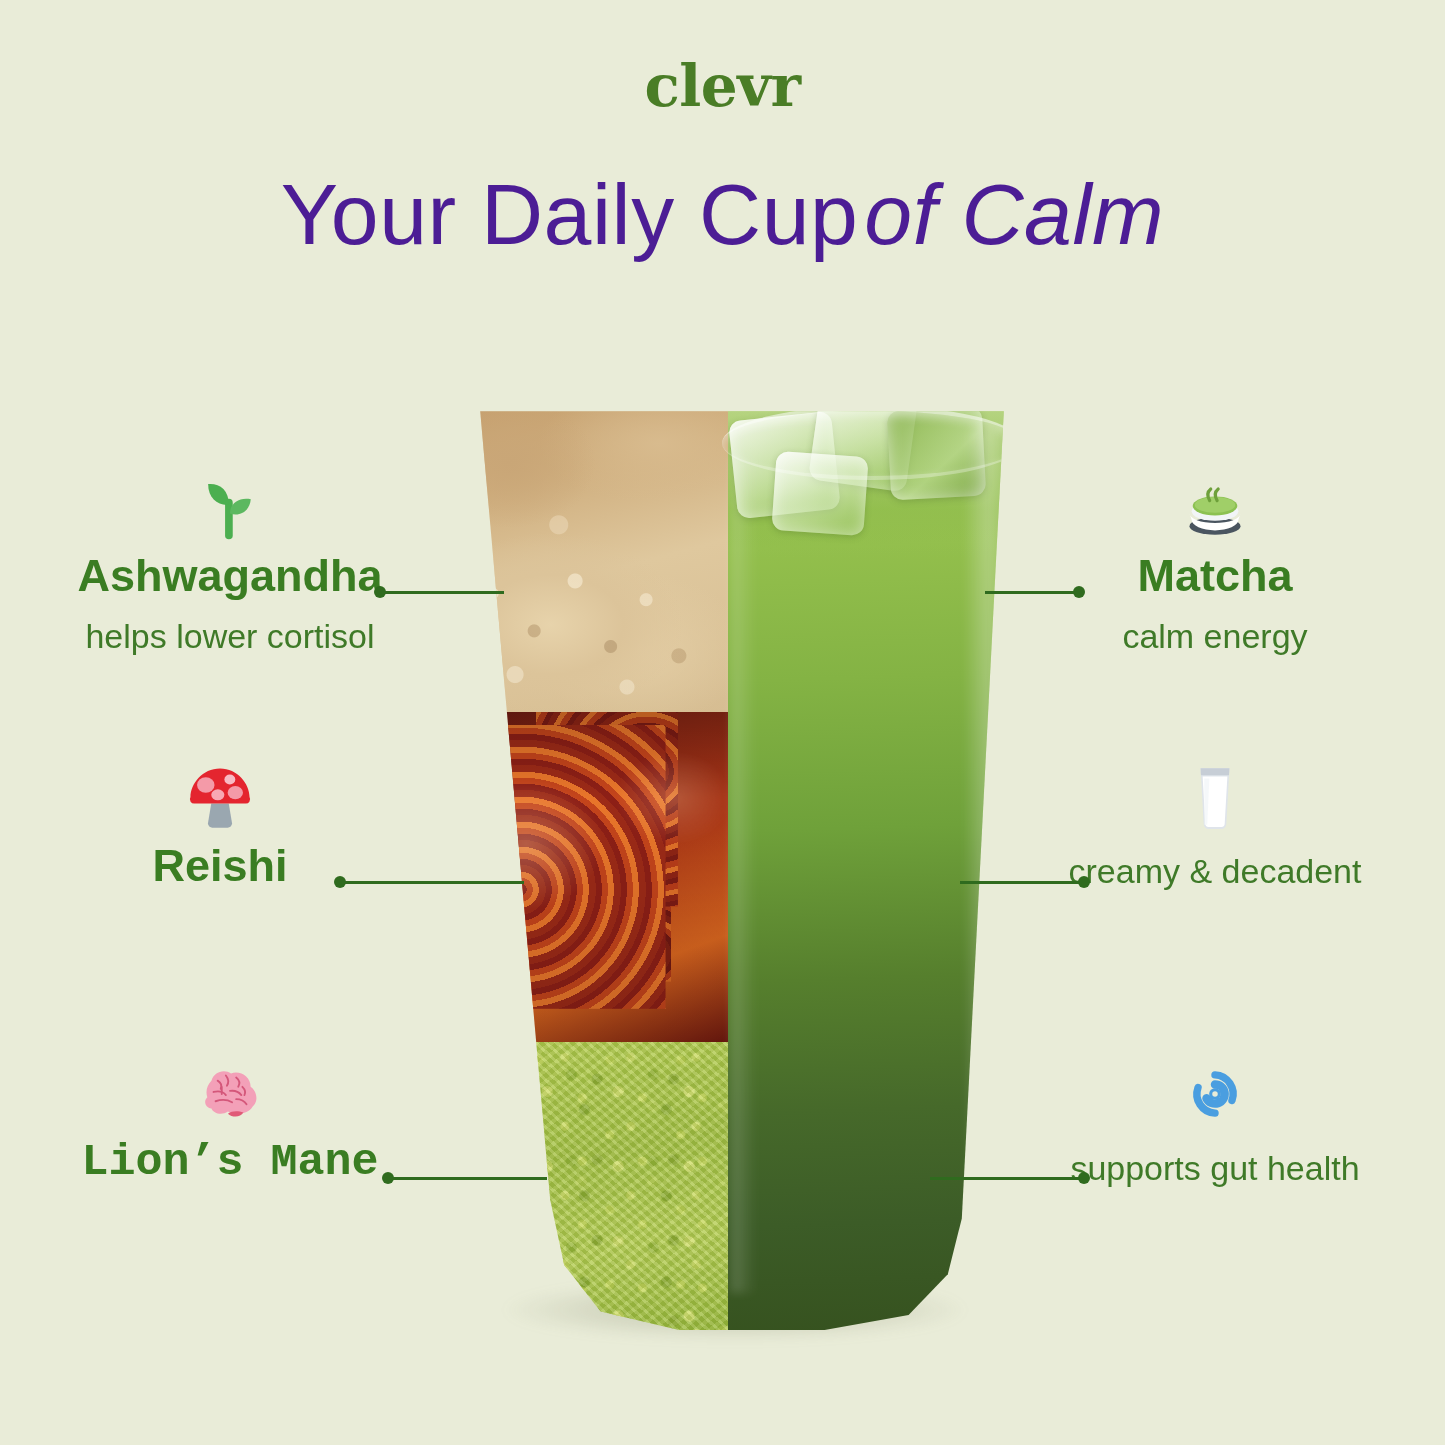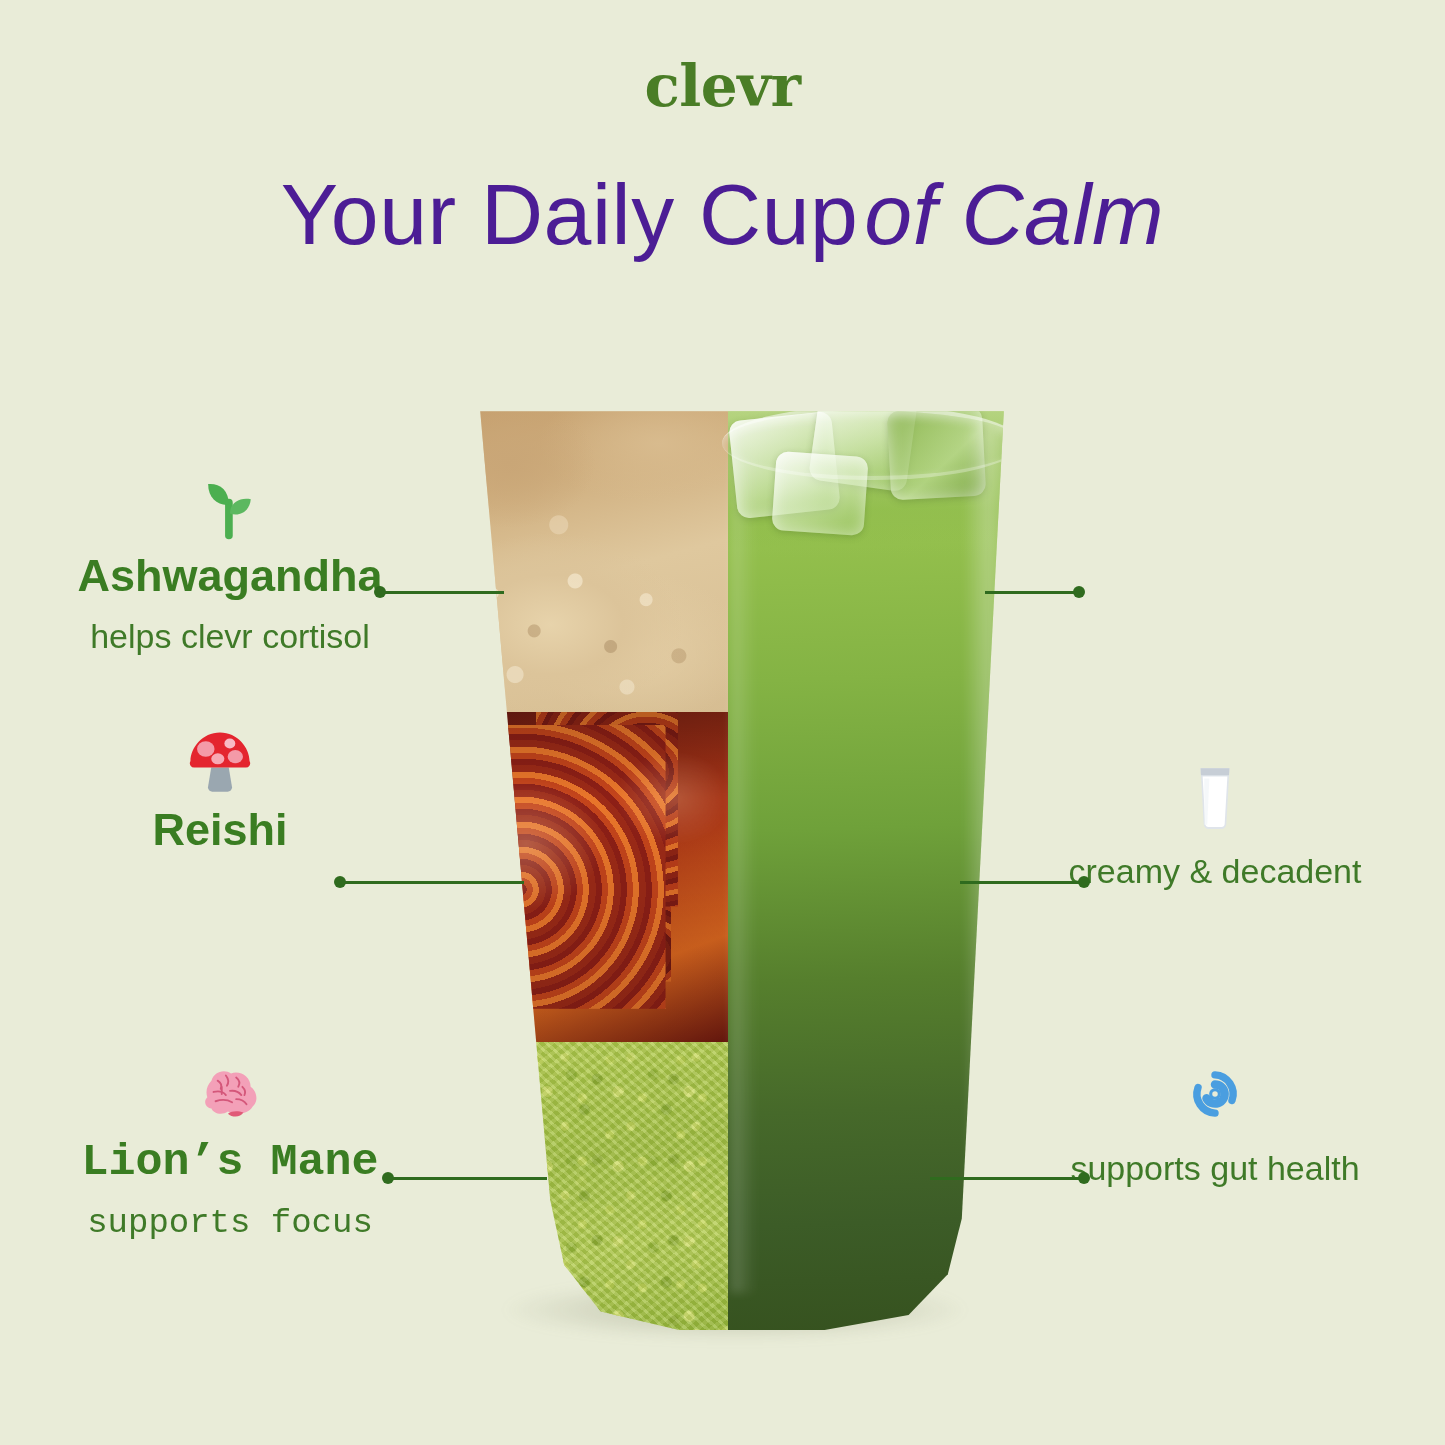--- a/index.html
+++ b/index.html
@@ -263,21 +263,21 @@
     font-size: 34px;
     font-weight: 400;
     color: #3f7a28;
     line-height: 1.15;
     margin-top: 18px;
     white-space: nowrap;
   }
 
   
   #callout-ashwagandha { left: 30px;  top: 468px; text-align: center; }
-  #callout-reishi      { left: 20px;  top: 722px; }
+  #callout-reishi      { left: 20px;  top: 758px; }
   #callout-lionsmane   { left: 30px;  top: 1055px; font-family: Liberation Mono, monospace; }
   
   #callout-matcha      { left: 1015px; top: 468px; }
   #callout-oatmilk     { left: 1015px; top: 758px; }
   #callout-prebiotics  { left: 1015px; top: 1055px; }
 
   
   .connector {
     position: absolute;
     height: 12px;
@@ -361,21 +361,21 @@
 
   <div class="callout left" id="callout-ashwagandha">
     <span class="callout-icon">
       <svg width="70" height="70" viewBox="0 0 64 64">
         <path d="M31 58 V28" stroke="#4caf50" stroke-width="7" stroke-linecap="round" fill="none"></path>
         <path d="M31 30 C31 16, 22 10, 12 11 C12 24, 21 31, 31 30 Z" fill="#4caf50"></path>
         <path d="M32 38 C32 28, 41 23, 51 25 C50 36, 41 41, 32 38 Z" fill="#5cb860"></path>
       </svg>
     </span>
     <div class="callout-title">Ashwagandha</div>
-    <div class="callout-sub">helps clevr cortisol</div>
+    <div class="callout-sub">helps lower cortisol</div>
   </div>
 
   <div class="callout left" id="callout-reishi">
     <span class="callout-icon">
       <svg width="70" height="70" viewBox="0 0 64 64">
         <path d="M24 38 h16 l3 18 a4 4 0 0 1 -4 4 h-14 a4 4 0 0 1 -4 -4 Z" fill="#9aa7b0"></path>
         <path d="M32 6 C16 6, 5 20, 5 32 a4 4 0 0 0 4 6 h46 a4 4 0 0 0 4 -6 C59 20, 48 6, 32 6 Z" fill="#e4252f"></path>
         <ellipse cx="19" cy="21" rx="8" ry="7" fill="#f49aa8"></ellipse>
         <ellipse cx="41" cy="16" rx="5" ry="4.5" fill="#f8bac4"></ellipse>
         <ellipse cx="46" cy="28" rx="7" ry="6" fill="#f49aa8"></ellipse>
@@ -399,23 +399,39 @@
           <path d="M16 31 q8 -2 12 3"></path>
           <path d="M32 30 q7 -1 11 4"></path>
           <path d="M18 40 q9 -3 16 1"></path>
           <path d="M38 38 q7 0 10 5"></path>
           <path d="M24 26 v7"></path>
           <path d="M44 26 q4 4 2 8"></path>
         </g>
       </svg>
     </span>
     <div class="callout-title">Lion’s Mane</div>
-    <div class="callout-sub">supports focus</div>
-  </div>
-
+  </div>
+
+  <div class="callout right" id="callout-matcha">
+    <span class="callout-icon">
+      <svg width="68" height="68" viewBox="0 0 64 64">
+        <ellipse cx="32" cy="50" rx="24" ry="8" fill="#4a5560"></ellipse>
+        <path d="M8 38 a24 9 0 0 0 48 0 l-2 6 a22 10 0 0 1 -44 0 Z" fill="#ffffff"></path>
+        <path d="M10 36 a22 9 0 0 0 44 0 a22 9 0 0 0 -44 0 Z" fill="#f2f5f7"></path>
+        <ellipse cx="32" cy="31" rx="21" ry="9" fill="#8cc152"></ellipse>
+        <ellipse cx="32" cy="30" rx="19" ry="7.5" fill="#a0cf68"></ellipse>
+        <g stroke="#6ea03a" stroke-width="3" fill="none" stroke-linecap="round">
+          <path d="M27 26 q-4 -7 1 -11"></path>
+          <path d="M34 26 q-4 -7 1 -11"></path>
+        </g>
+      </svg>
+    </span>
+    <div class="callout-title">Matcha</div>
+    <div class="callout-sub">calm energy</div>
+  </div>
 
   <div class="callout right" id="callout-oatmilk">
     <span class="callout-icon">
       <svg width="60" height="66" viewBox="0 0 48 64">
         <path d="M10 4 h28 l-3 54 a5 5 0 0 1 -5 5 h-12 a5 5 0 0 1 -5 -5 Z" fill="#dfe4ea"></path>
         <path d="M12 12 h24 l-2.6 46 a3 3 0 0 1 -3 3 h-12.8 a3 3 0 0 1 -3 -3 Z" fill="#ffffff"></path>
         <path d="M10 4 h28 l-0.4 7 h-27.2 Z" fill="#c7ced6"></path>
         <path d="M13.5 14 h5 l-2 45 h-2.6 Z" fill="#f4f7fa" opacity=".9"></path>
       </svg>
     </span>

